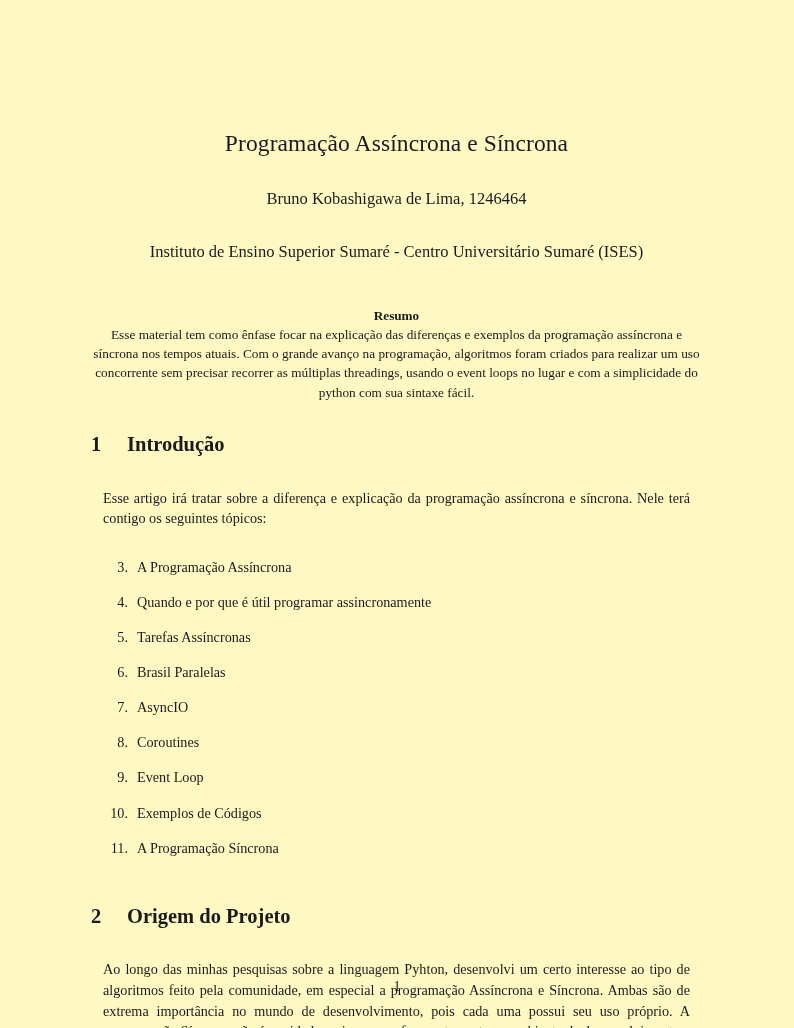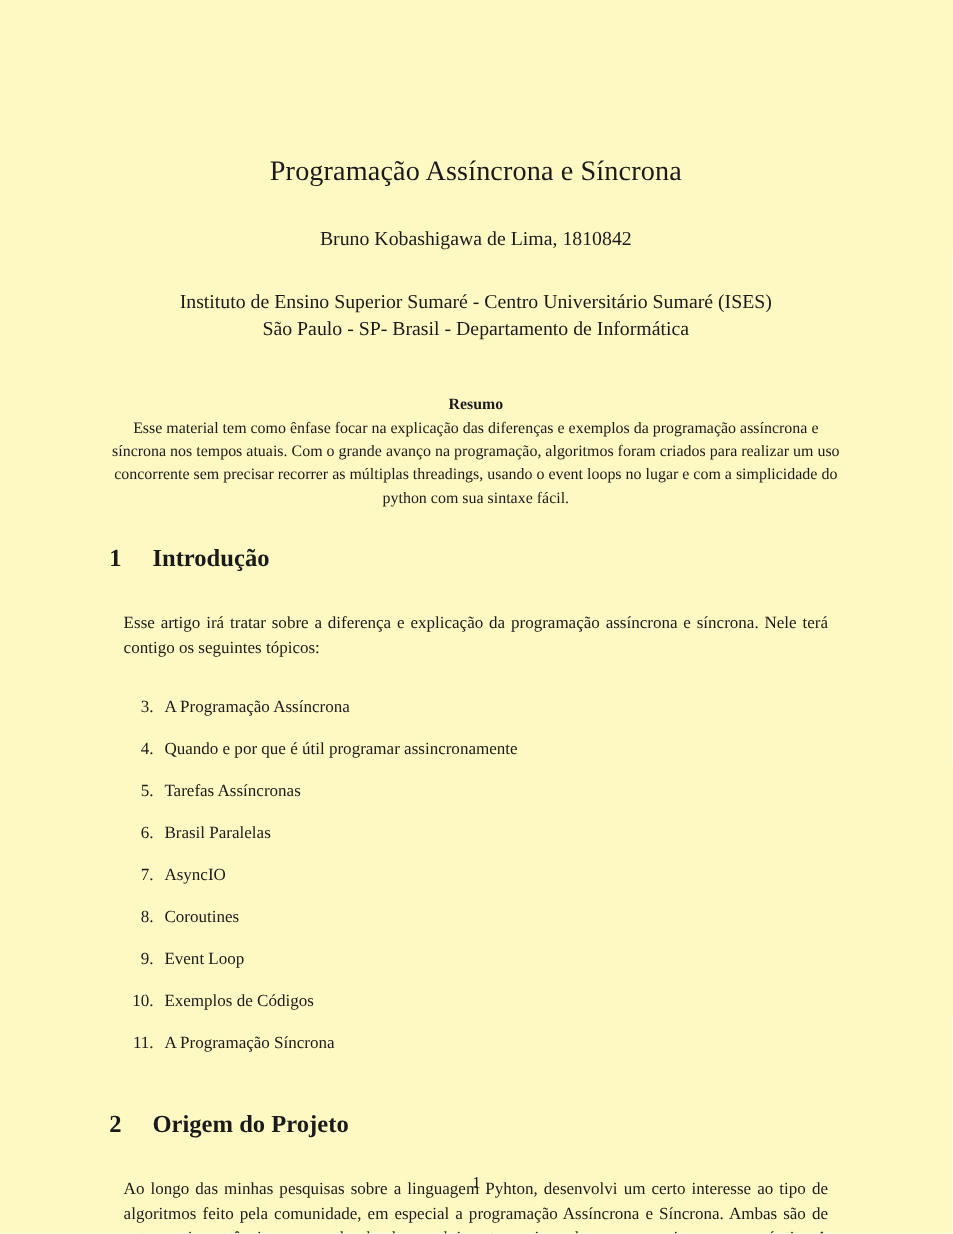--- a/index.html
+++ b/index.html
@@ -155,24 +155,23 @@
 </style>
 </head>
 <body>
 
 <div class="page">
 
   <div class="content">
 
     <div class="title-block">
       <h1 class="doc-title">Programação Assíncrona e Síncrona</h1>
-      <p class="doc-author">Bruno Kobashigawa de Lima, 1810842</p>
+      <p class="doc-author">Bruno Kobashigawa de Lima, 1246464</p>
       <p class="doc-affiliation">
         <span class="aff-line">Instituto de Ensino Superior Sumaré - Centro Universitário Sumaré (ISES)</span>
-        <span class="aff-line">São Paulo - SP- Brasil - Departamento de Informática</span>
       </p>
     </div>
 
     <div class="abstract">
       <div class="abstract-title">Resumo</div>
       <p class="abstract-body">Esse material tem como ênfase focar na explicação das diferenças e exemplos da programação assíncrona e síncrona nos tempos atuais. Com o grande avanço na programação, algoritmos foram criados para realizar um uso concorrente sem precisar recorrer as múltiplas threadings, usando o event loops no lugar e com a simplicidade do python com sua sintaxe fácil.</p>
     </div>
 
     <div class="section">
       <h2 class="section-heading">

